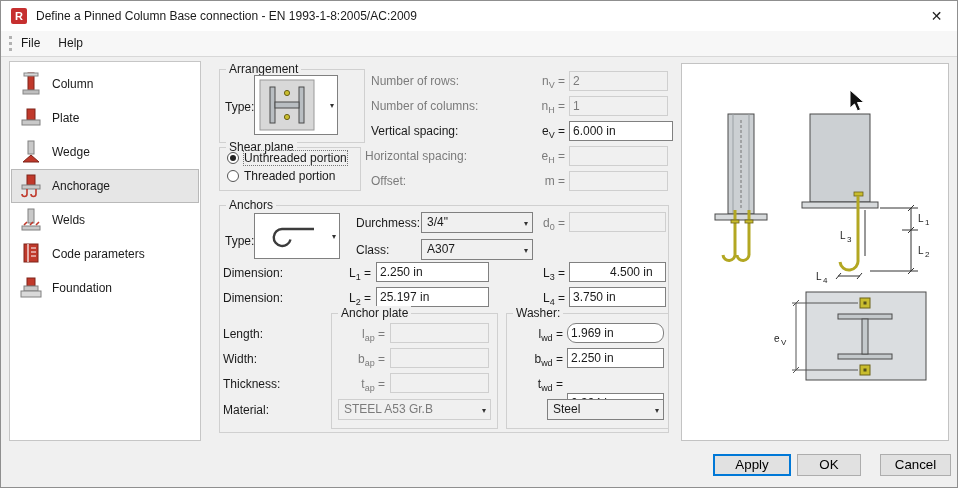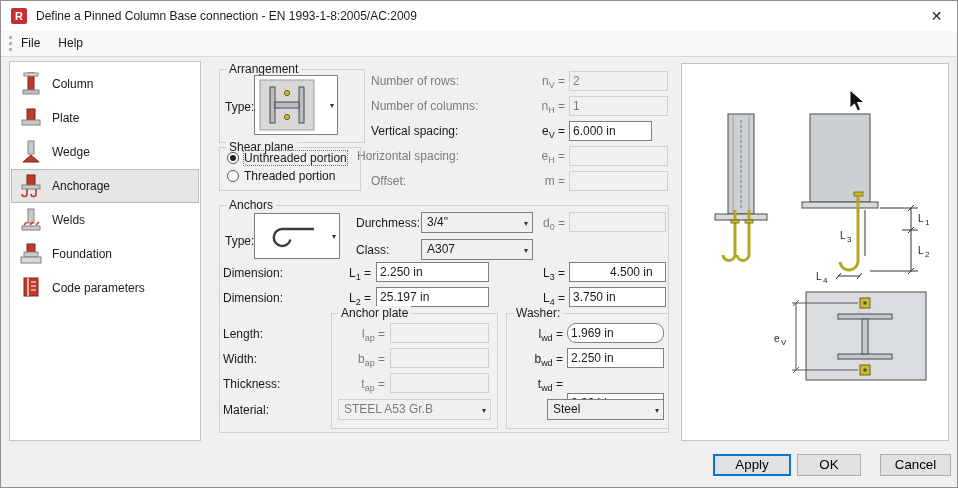--- a/index.html
+++ b/index.html
@@ -92,33 +92,33 @@
     <div class="side-item">
       <span class="side-icon"><svg viewBox="0 0 24 26" width="24" height="26">
             <rect x="9" y="2" width="6" height="14" fill="#c9c9c9" stroke="#808080"></rect>
             <rect x="3" y="19" width="18" height="4" fill="#c9c9c9" stroke="#808080"></rect>
             <path d="M5,18 l3,-3 M11,18 l3,-3 M17,18 l3,-3" stroke="#c0392b" stroke-width="1.6" fill="none"></path>
           </svg></span>
       <span class="side-label">Welds</span>
     </div>
     <div class="side-item">
       <span class="side-icon"><svg viewBox="0 0 24 26" width="24" height="26">
+            <rect x="5" y="3" width="14" height="18" fill="#c0392b" stroke="#7e241a"></rect>
+            <rect x="8" y="3" width="2" height="18" fill="#ffffff" opacity="0.6"></rect>
+            <path d="M12,7 h5 M12,11 h5 M12,15 h5" stroke="#fff" stroke-width="1"></path>
+          </svg></span>
+      <span class="side-label">Code parameters</span>
+    </div>
+    <div class="side-item">
+      <span class="side-icon"><svg viewBox="0 0 24 26" width="24" height="26">
             <rect x="8" y="3" width="8" height="8" fill="#c0392b" stroke="#7e241a"></rect>
             <rect x="5" y="11" width="14" height="5" fill="#c9c9c9" stroke="#808080"></rect>
             <rect x="2" y="16" width="20" height="6" fill="#d9d9d9" stroke="#808080"></rect>
           </svg></span>
       <span class="side-label">Foundation</span>
-    </div>
-    <div class="side-item">
-      <span class="side-icon"><svg viewBox="0 0 24 26" width="24" height="26">
-            <rect x="5" y="3" width="14" height="18" fill="#c0392b" stroke="#7e241a"></rect>
-            <rect x="8" y="3" width="2" height="18" fill="#ffffff" opacity="0.6"></rect>
-            <path d="M12,7 h5 M12,11 h5 M12,15 h5" stroke="#fff" stroke-width="1"></path>
-          </svg></span>
-      <span class="side-label">Code parameters</span>
     </div>
   </div>
 
   <div class="group" style="left:218px;top:68px;width:146px;height:74px">
     <span class="group-title">Arrangement</span>
   </div>
   <span class="lbl" style="left:224px;top:98px">Type:</span>
   <div class="pic-combo" style="left:253px;top:74px;width:84px;height:60px">
     <svg width="62" height="56" viewBox="0 0 62 56" style="margin:1px">
       <rect x="4" y="3" width="54" height="50" fill="#d8d8d8" stroke="#9a9a9a"></rect>
@@ -134,23 +134,23 @@
   <span class="lbl dis" style="left:370px;top:72px">Number of rows:</span>
   <span class="sym dis" style="left:528px;top:72px;width:36px"><span>n</span><span class="sub">V</span> <span>=</span></span>
   <input class="tb off" style="left: 568px; top: 70px; width: 99px;" disabled="" value="2">
 
   <span class="lbl dis" style="left:370px;top:97px">Number of columns:</span>
   <span class="sym dis" style="left:528px;top:97px;width:36px"><span>n</span><span class="sub">H</span> <span>=</span></span>
   <input class="tb off" style="left: 568px; top: 95px; width: 99px;" disabled="" value="1">
 
   <span class="lbl" style="left:370px;top:122px">Vertical spacing:</span>
   <span class="sym" style="left:528px;top:122px;width:36px"><span>e</span><span class="sub">V</span> <span>=</span></span>
-  <input class="tb" style="left: 568px; top: 120px; width: 83px;" value="6.000 in">
-
-  <span class="lbl dis" style="left:356px;top:147px">Horizontal spacing:</span>
+  <input class="tb" style="left: 568px; top: 120px; width: 104px;" value="6.000 in">
+
+  <span class="lbl dis" style="left:364px;top:147px">Horizontal spacing:</span>
   <span class="sym dis" style="left:528px;top:147px;width:36px"><span>e</span><span class="sub">H</span> <span>=</span></span>
   <input class="tb off" style="left: 568px; top: 145px; width: 99px;" disabled="" value="">
 
   <span class="lbl dis" style="left:370px;top:172px">Offset:</span>
   <span class="sym dis" style="left:528px;top:172px;width:36px"><span>m</span><span class="sub"></span> <span>=</span></span>
   <input class="tb off" style="left: 568px; top: 170px; width: 99px;" disabled="" value="">
 
   <div class="group" style="left:218px;top:146px;width:142px;height:44px">
     <span class="group-title">Shear plane</span>
   </div>

